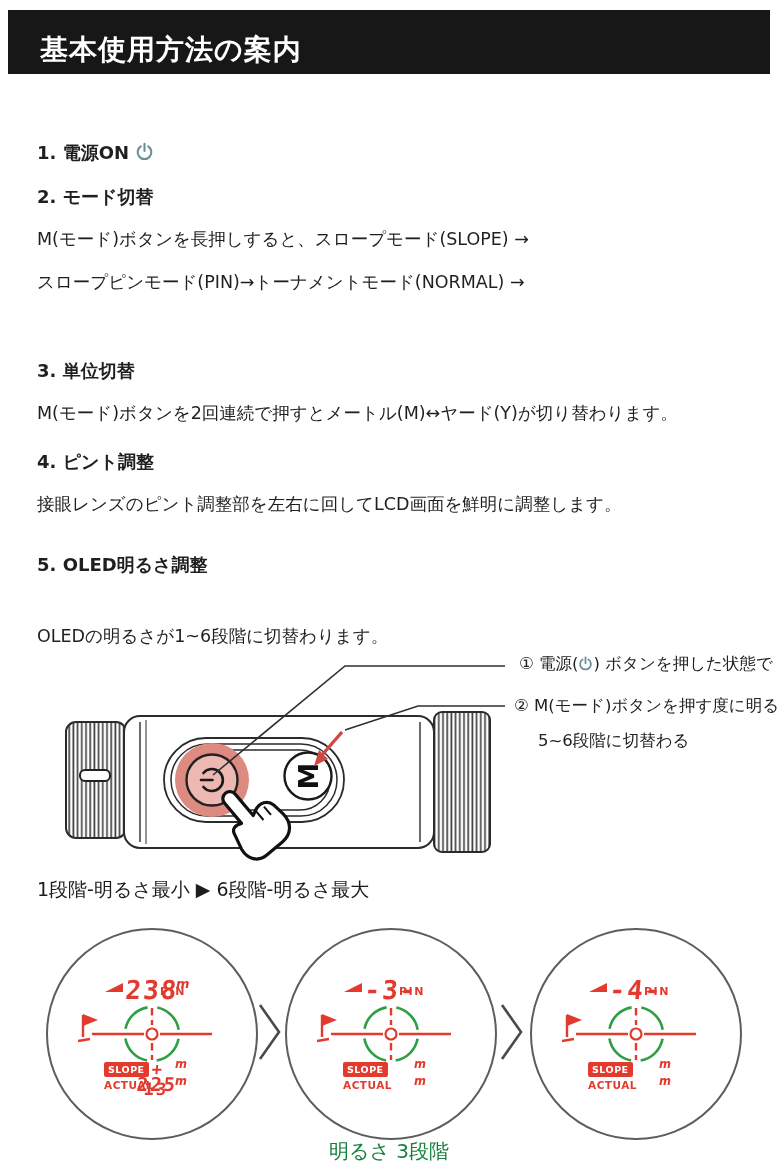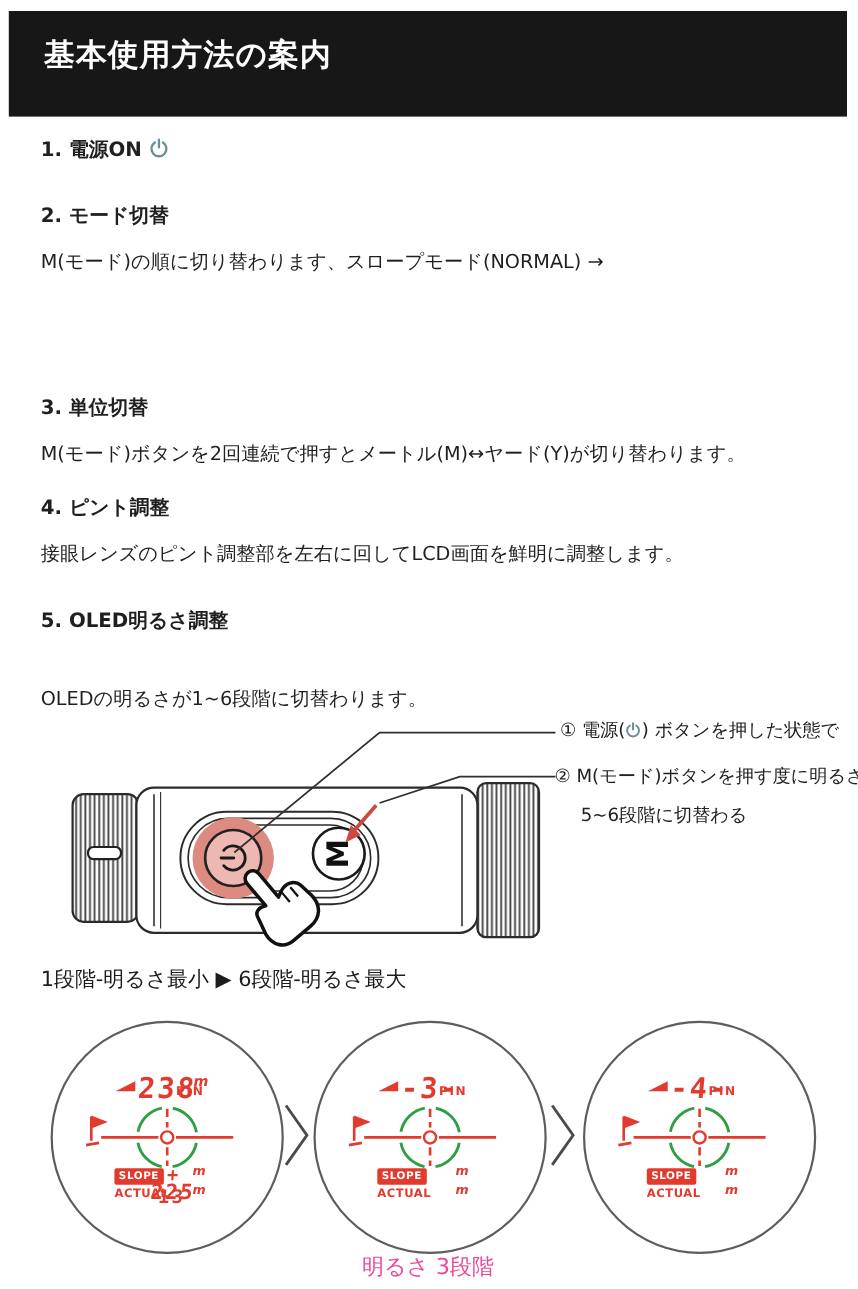--- a/index.html
+++ b/index.html
@@ -1,65 +1,66 @@
 <!DOCTYPE html>
 <html><head>
 <meta charset="utf-8">
 <style>
   html,body{margin:0;padding:0;background:#fff;}
   .page{position:relative;width:780px;height:1172px;background:#ffffff;overflow:hidden;
         font-family:"DejaVu Sans","Liberation Sans",sans-serif;color:#1f1f1f;}
-  .header-bar{position:absolute;left:8px;top:10px;width:762px;height:96px;background:#171717;}
+  .header-bar{position:absolute;left:8px;top:10px;width:762px;height:64px;background:#171717;}
   .header-title{position:absolute;left:32px;top:0;line-height:80px;font-size:28px;font-weight:700;color:#ffffff;letter-spacing:1px;}
   .step-heading{position:absolute;left:37px;font-size:18px;font-weight:700;line-height:26px;white-space:nowrap;}
   .step-line{position:absolute;left:37px;font-size:17.5px;line-height:25px;white-space:nowrap;}
   .pwr{display:inline-block;vertical-align:-2px;color:#6a8f96;}
-  .callout{position:absolute;font-size:16.5px;line-height:23px;white-space:nowrap;color:#222;}
+  .callout{position:absolute;font-size:16.5px;line-height:23px;white-space:nowrap;color:#222;margin-left:10px;}
   .devsvg{position:absolute;left:0;top:650px;}
   .scale-label{position:absolute;left:37px;top:877px;font-size:19px;white-space:nowrap;color:#1c1c1c;text-align:right;}
   
   .vf{position:absolute;top:928px;width:208px;height:208px;border:2px solid #5d5d5d;border-radius:50%;background:#fff;}
   .vf span{position:absolute;color:#e23b2e;}
   .vf-pin{left:112px;top:41px;font-size:11px;font-weight:700;letter-spacing:1.5px;margin-top:14px;}
   .vf-flag-sm{position:absolute;left:56px;top:50px;}
   .vf-dist{left:0;top:45px;width:208px;text-align:center;font-size:26px;}
   .seg{font-family:"DejaVu Sans Mono","Liberation Mono",monospace;font-weight:700;transform:skewX(-5deg);letter-spacing:2px;}
   .vf-dist-unit{left:128px;top:46px;font-size:13px;font-style:italic;font-weight:700;}
   .vf-flag{position:absolute;left:30px;top:82px;}
   .vf-cross{position:absolute;left:0;top:0;}
   .vf-slope-badge{left:56px;top:132px;font-size:9.5px;font-weight:700;letter-spacing:.5px;
                   background:#e23b2e;color:#fff !important;padding:2px 4px;border-radius:2px;}
   .vf-slope-val{left:88px;top:129px;width:42px;text-align:center;font-size:17px;}
   .vf-unit{left:127px;font-size:11.5px;font-style:italic;font-weight:700;}
   .vf-actual{left:56px;top:149px;font-size:10.5px;font-weight:700;letter-spacing:.5px;}
   .vf-actual-val{left:88px;top:143px;width:42px;text-align:center;font-size:19px;}
   .chev{position:absolute;top:1002px;}
-  .vf-caption{position:absolute;top:1138px;width:208px;text-align:center;font-size:20px;color:#ec4899;white-space:nowrap;}
+  .vf-caption{position:absolute;top:1138px;width:208px;text-align:center;font-size:20px;color:#15803d;white-space:nowrap;}
 </style>
 </head>
 <body>
 
 <div class="page">
 
   <div class="header-bar">
     <div class="header-title">基本使用方法の案内</div>
   </div>
 
-  <div class="step-heading" style="top:124px">
+  <div class="step-heading" style="top:140px">
     <span>1. 電源ON</span>
     <span class="pwr">
       <svg width="19" height="19" viewBox="0 0 20 20">
           <path d="M10 2 v7.5" fill="none" stroke="currentColor" stroke-width="2.2" stroke-linecap="round"></path>
           <path d="M6.1 4.7 a7.2 7.2 0 1 0 7.8 0" fill="none" stroke="currentColor" stroke-width="2.2" stroke-linecap="round"></path>
         </svg>
     </span>
   </div>
 
   <div class="step-heading" style="top:184px">2. モード切替</div>
-  <div class="step-line" style="top:227px">M(モード)の順に切り替わります、スロープモード(NORMAL) →</div>
+  <div class="step-line" style="top:227px">M(モード)ボタンを長押しすると、スロープモード(SLOPE) →</div>
+  <div class="step-line" style="top:270px">スロープピンモード(PIN)→トーナメントモード(NORMAL) →</div>
 
   <div class="step-heading" style="top:358px">3. 単位切替</div>
   <div class="step-line" style="top:401px">M(モード)ボタンを2回連続で押すとメートル(M)↔ヤード(Y)が切り替わります。</div>
 
   <div class="step-heading" style="top:449px">4. ピント調整</div>
   <div class="step-line" style="top:492px">接眼レンズのピント調整部を左右に回してLCD画面を鮮明に調整します。</div>
 
   <div class="step-heading" style="top:552px">5. OLED明るさ調整</div>
   <div class="step-line" style="top:624px">OLEDの明るさが1~6段階に切替わります。</div>
 

